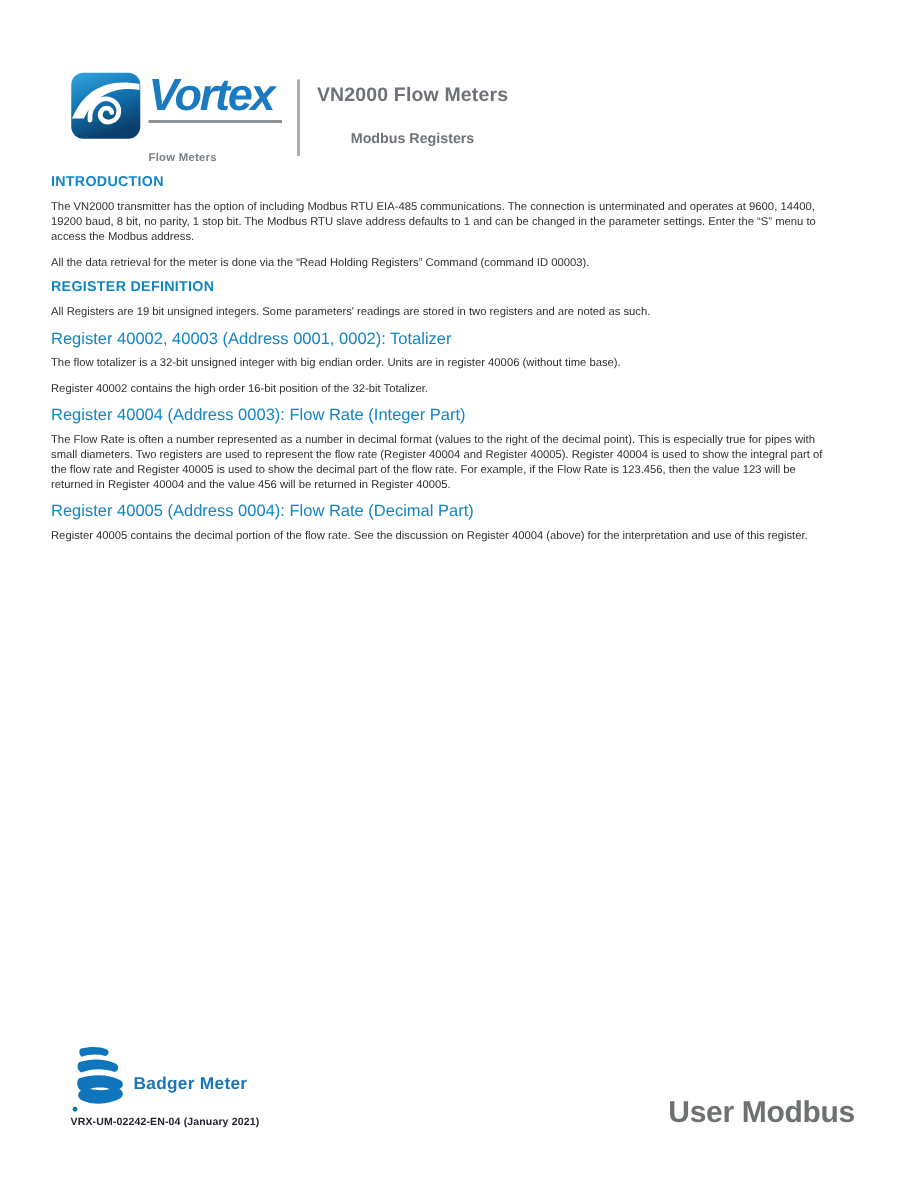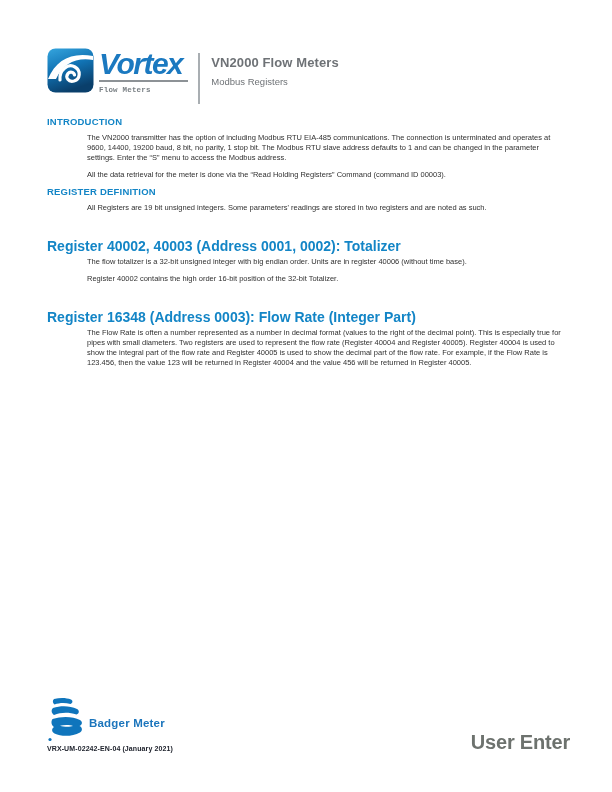--- a/index.html
+++ b/index.html
@@ -21,54 +21,54 @@
   .brand-icon { width:47px; height:45px; flex:0 0 auto; }
   .brand-word { margin-left:5px; display:flex; flex-direction:column; }
   .brand-name {
     font-size:30px; font-weight:bold; font-style:italic;
     letter-spacing:-1.5px; color:#1b79c0; line-height:32px;
     padding-right:6px;
     border-bottom:2px solid #8d9296;
   }
   .brand-tagline {
     font-size:7.5px; font-weight:bold; color:#7a8085;
-    margin-top:4px; letter-spacing:0.2px;font-family:Liberation Mono, monospace;
+    margin-top:18px; letter-spacing:0.2px;
   }
   .header-divider {
     width:2px; height:51px; background:#a9aeb2;
     margin-left:10px; margin-right:11px; margin-top:5px;
   }
   .doc-titles { padding-top:7px; }
   .doc-title {
     font-size:13px; font-weight:bold; color:#6e7276;
     letter-spacing:0.1px;
   }
   .doc-subtitle {
-    font-size:9.5px; font-weight:normal; color:#6e7276;
-    margin-top:6px;
+    font-size:9.5px; font-weight:bold; color:#6e7276;
+    margin-top:17px;
+    text-align:center;
   }
 
   
   .content {
-    position:absolute; top:117px; left:47px; width:520px;
+    position:absolute; top:117px; left:34px; width:520px;
     color:#303030;
   }
   .content h2.section-h {
     font-size:9.5px; font-weight:bold; color:#1385c6;
     letter-spacing:0.2px; line-height:10px; margin-bottom:6px;
   }
   .content h2.section-h.gap { }
   .content h3.register-h {
-    font-size:14px; font-weight:bold; color:#1385c6;
-    line-height:10px; margin-top:28px; margin-bottom:6px;
+    font-size:11px; font-weight:normal; color:#1385c6;
+    line-height:10px; margin-top:8px; margin-bottom:6px;
   }
   .content p {
     font-size:7.5px; line-height:10px; margin-bottom:7px;
     color:#303030;
-    margin-left:40px;
   }
 
   
   .footer-logo { position:absolute; left:46px; top:697px; display:flex; align-items:center; }
   .badger-icon { width:38px; height:46px; }
   .badger-name {
     font-size:11.5px; font-weight:bold; color:#1b75bc;
     margin-left:5px; margin-top:6px; letter-spacing:0.2px;
   }
   .doc-code {
@@ -124,35 +124,37 @@
     </section>
 
     <section>
       <h2 class="section-h gap">REGISTER DEFINITION</h2>
       <p>All Registers are 19 bit unsigned integers. Some parameters' readings are stored in two registers and are noted as such.</p>
 
       <h3 class="register-h">Register 40002, 40003 (Address 0001, 0002): Totalizer</h3>
       <p>The flow totalizer is a 32-bit unsigned integer with big endian order. Units are in register 40006 (without time base).</p>
       <p>Register 40002 contains the high order 16-bit position of the 32-bit Totalizer.</p>
 
-      <h3 class="register-h">Register 16348 (Address 0003): Flow Rate (Integer Part)</h3>
+      <h3 class="register-h">Register 40004 (Address 0003): Flow Rate (Integer Part)</h3>
       <p>The Flow Rate is often a number represented as a number in decimal format (values to the right of the decimal point). This is especially true for pipes with small diameters. Two registers are used to represent the flow rate (Register 40004 and Register 40005). Register 40004 is used to show the integral part of the flow rate and Register 40005 is used to show the decimal part of the flow rate. For example, if the Flow Rate is 123.456, then the value 123 will be returned in Register 40004 and the value 456 will be returned in Register 40005.</p>
 
+      <h3 class="register-h">Register 40005 (Address 0004): Flow Rate (Decimal Part)</h3>
+      <p>Register 40005 contains the decimal portion of the flow rate. See the discussion on Register 40004 (above) for the interpretation and use of this register.</p>
     </section>
 
   </div>
 
   <div class="footer-logo">
     <svg class="badger-icon" viewBox="0 0 38 46" xmlns="http://www.w3.org/2000/svg">
       <g fill="#0f75bc">
         <path d="M8 2 C 14 0.5, 20 0.5, 25 2.5 C 27 3.5, 27 6, 24.5 7 C 19 5.5, 13.5 5.7, 8.5 7.5 C 6.5 6, 6.3 3.2, 8 2 Z"></path>
         <path d="M7 11 C 15 8.5, 24 8.8, 31 12 C 33.5 13.3, 33.5 16.5, 30.5 17.6 C 23 15, 15 15.2, 8 18 C 5.2 16.2, 5 12.6, 7 11 Z"></path>
         <path d="M6.5 22 C 16 18.8, 27 19.3, 34 23 C 36.8 24.6, 36.5 28, 33.5 29 C 36.5 30.2, 36.8 33.8, 34 35.4 C 26.5 39.5, 16 40, 8.5 36.5 C 5.5 35, 5.4 31.5, 8 30 C 5.2 28.3, 4.8 24.2, 6.5 22 Z"></path>
         <path d="M27 29 C 24 27.8, 18 27.7, 14 28.8 C 18 30, 24 30.1, 27 29 Z" fill="#ffffff"></path>
         <circle cx="4" cy="42.5" r="1.6"></circle>
       </g>
     </svg>
     <div class="badger-name">Badger Meter</div>
   </div>
   <div class="doc-code">VRX-UM-02242-EN-04 (January 2021)</div>
-  <div class="doc-type">User Enter</div>
+  <div class="doc-type">User Modbus</div>
 
 </div>
 
 </body></html>

